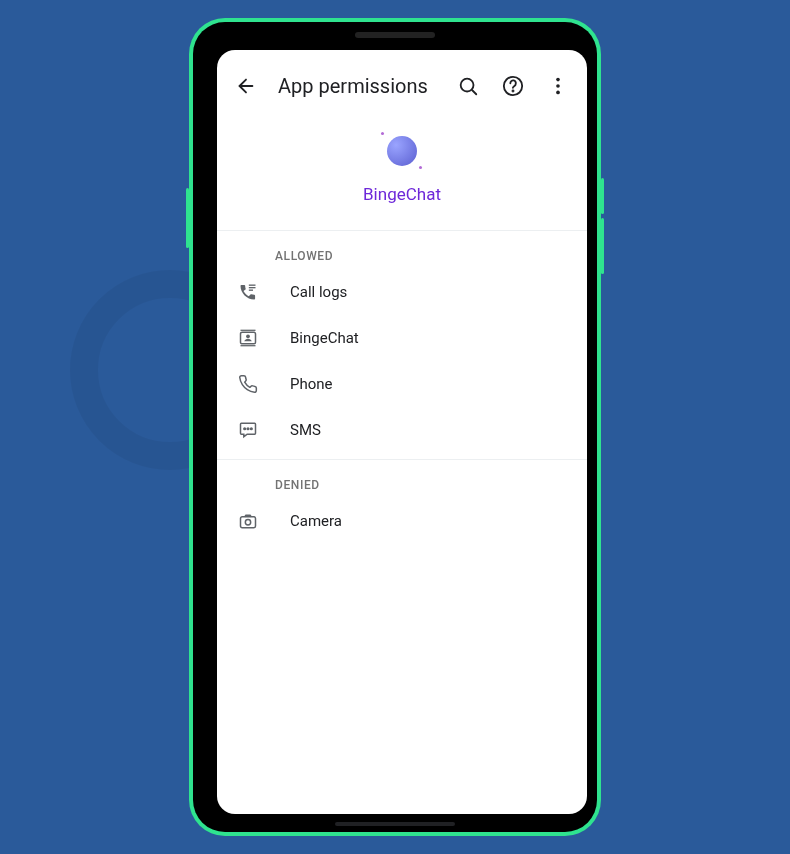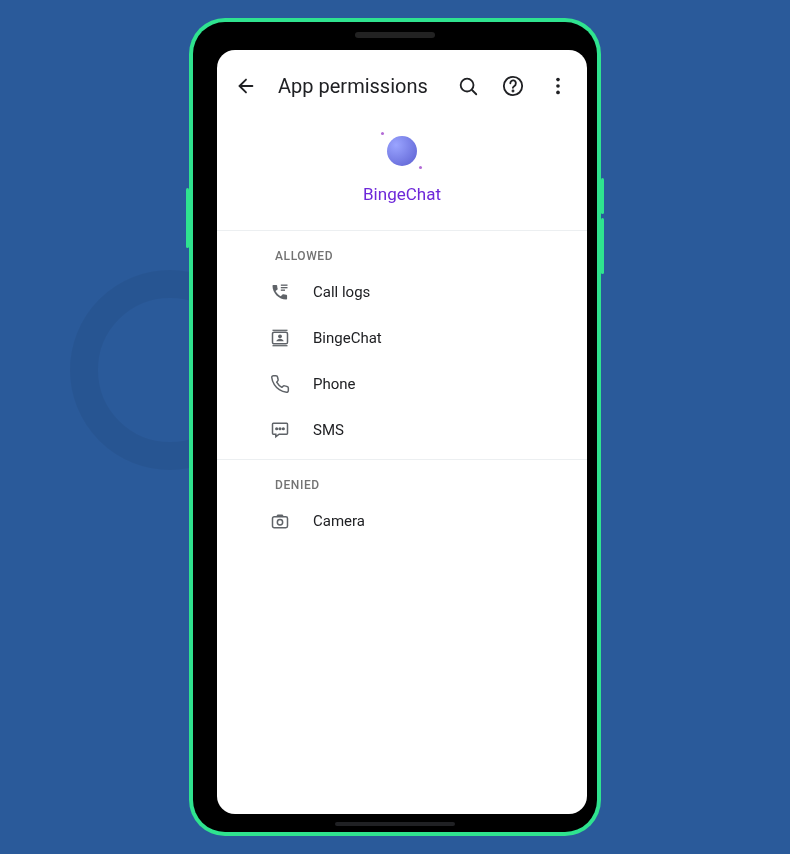--- a/index.html
+++ b/index.html
@@ -144,22 +144,21 @@
     font-weight:500;
     letter-spacing:0.6px;
     color:#737373;
     padding: 18px 20px 6px 58px;
   }
   .perm-row {
     display:flex;
     align-items:center;
     height:46px;
     padding:0 20px;
-    gap:22px;
-    margin-left:32px;
+    gap:31px;
   }
   .perm-row .ic {
     width:22px; height:22px;
     color:#5f6368;
     display:flex;
     align-items:center;
     justify-content:center;
     flex-shrink:0;
   }
   .perm-row .ic svg { width:20px; height:20px; }

